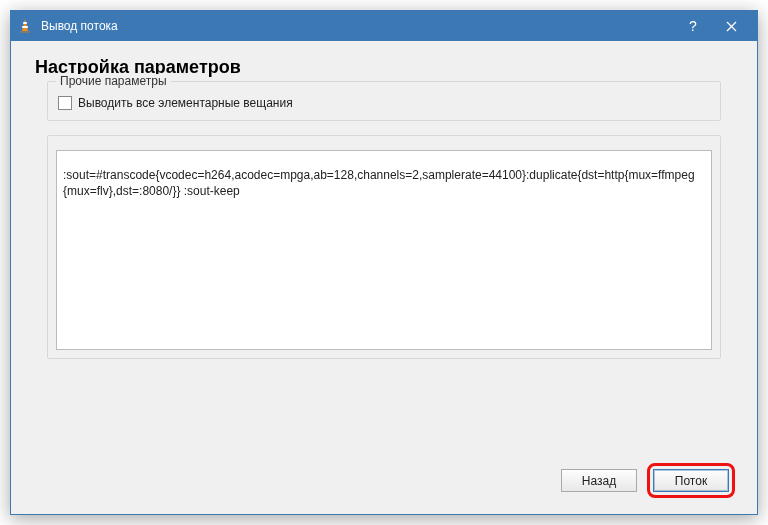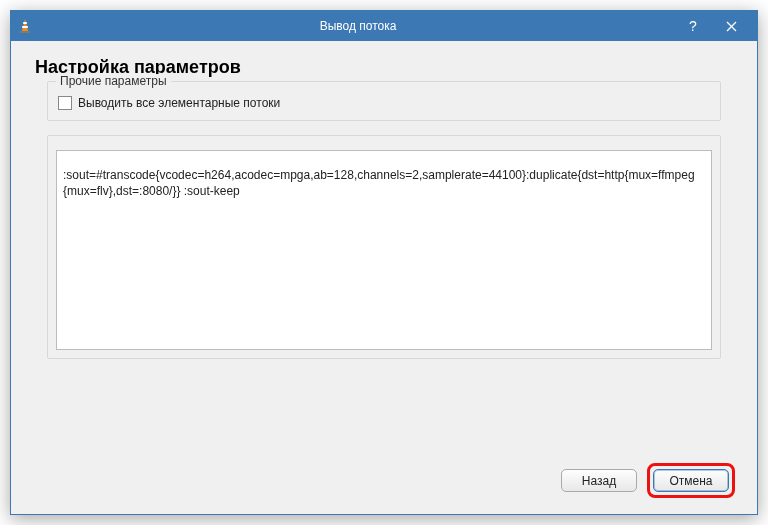--- a/index.html
+++ b/index.html
@@ -20,21 +20,20 @@
     border: 1px solid #3b78b4;
   }
   .titlebar {
     height: 30px;
     background: #3b78b4;
     color: #fff;
     display: flex;
     align-items: center;
     padding: 0 6px 0 6px;
     font-size: 12px;
-    text-align: center;
   }
   .titlebar .app-icon {
     width: 16px; height: 16px;
     margin-right: 8px;
     display: inline-flex;
     align-items: center; justify-content: center;
   }
   .titlebar .title { flex: 1; }
   .titlebar .winbtn {
     width: 40px; height: 30px;
@@ -114,21 +113,21 @@
     bottom: 16px;
     display: flex;
     align-items: center;
     gap: 10px;
   }
   .btn {
     min-width: 76px;
     height: 23px;
     background: linear-gradient(#fdfdfd,#e8e8e8);
     border: 1px solid #a9a9a9;
-    border-radius: 5px;
+    border-radius: 0;
     font-size: 12px;
     color: #222;
     display: inline-flex;
     align-items: center;
     justify-content: center;
     padding: 0 10px;
   }
   .highlight-ring {
     border: 3px solid #e11;
     border-radius: 8px;
@@ -167,31 +166,31 @@
   <div class="content">
 
     <div class="heading">Настройка параметров</div>
 
     <div class="section-wrap">
 
       <div class="groupbox">
         <span class="legend">Прочие параметры</span>
         <label class="checkbox-row">
           <span class="checkbox"></span>
-          <span>Выводить все элементарные потоки</span>
+          <span>Выводить все элементарные вещания</span>
         </label>
       </div>
 
       <div class="groupbox" style="padding:14px 8px 8px 8px;">
         <div class="output-box">:sout=#transcode{vcodec=h264,acodec=mpga,ab=128,channels=2,samplerate=44100}:duplicate{dst=http{mux=ffmpeg{mux=flv},dst=:8080/}} :sout-keep</div>
       </div>
 
     </div>
 
     <div class="button-row">
       <span class="btn">Назад</span>
       <span class="highlight-ring">
-        <span class="btn">Отмена</span>
+        <span class="btn">Поток</span>
       </span>
     </div>
 
   </div>
 </div>
 
 </body></html>

